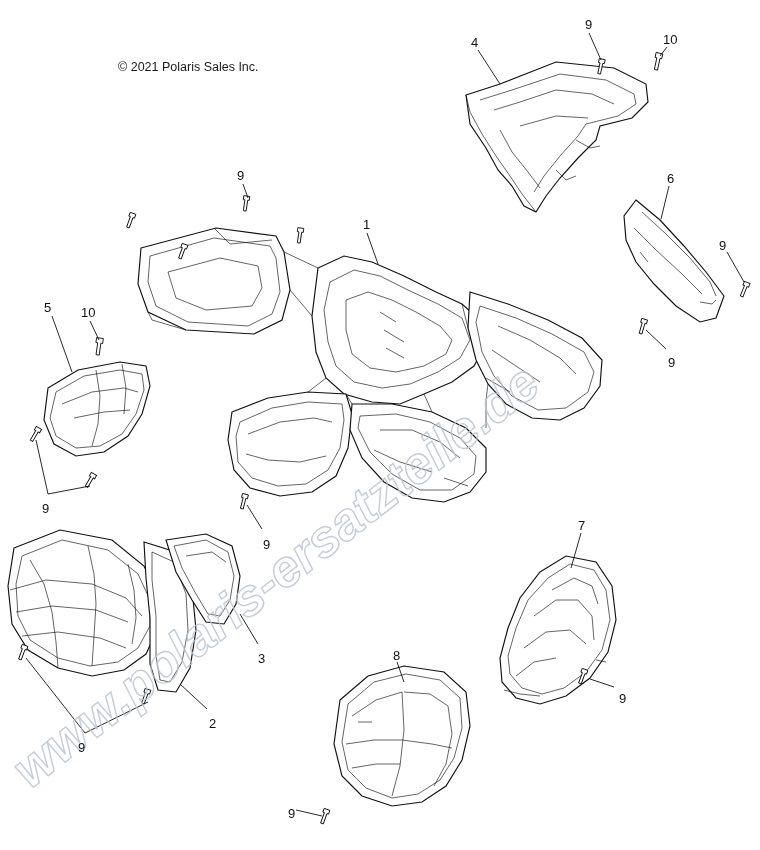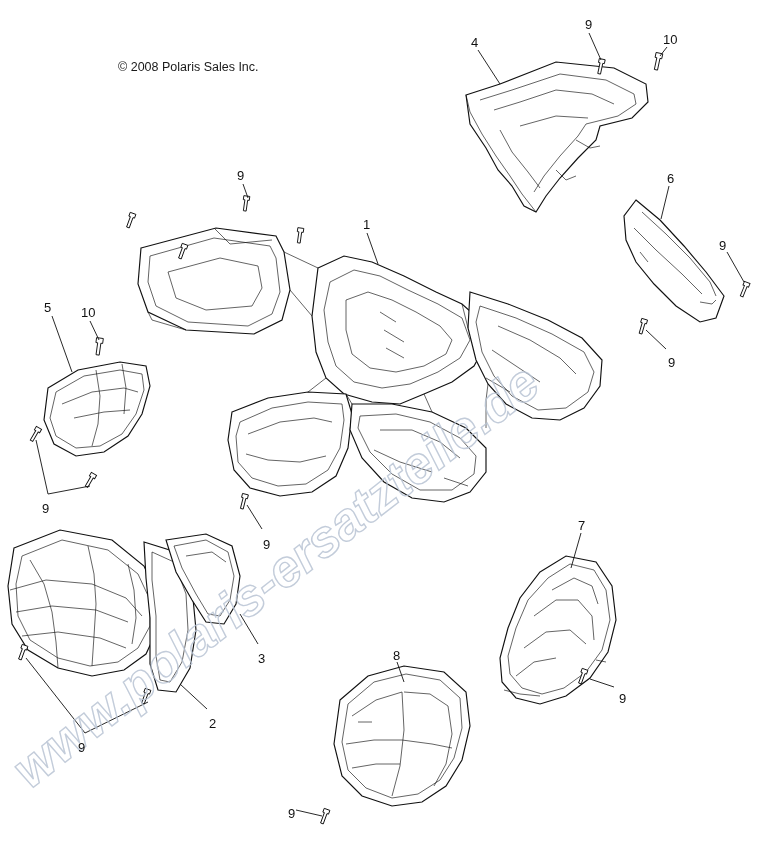--- a/index.html
+++ b/index.html
@@ -269,21 +269,21 @@
       <path class="line" d="M85,733 L148,702"></path>
       <path class="line" d="M85,733 L26,658"></path>
       <path class="line" d="M296,810 L322,816"></path>
     </g>
 
     <g class="watermark">
       <text class="wm-text" x="30" y="790" transform="rotate(-38 30 790)">www.polaris-ersatzteile.de</text>
     </g>
   </svg>
 
-  <div class="copyright">© 2008 Polaris Sales Inc.</div>
+  <div class="copyright">© 2021 Polaris Sales Inc.</div>
 
   <div class="callout" style="left:585px; top:17px;">9</div>
   <div class="callout" style="left:663px; top:32px;">10</div>
   <div class="callout" style="left:471px; top:35px;">4</div>
   <div class="callout" style="left:667px; top:171px;">6</div>
   <div class="callout" style="left:719px; top:238px;">9</div>
   <div class="callout" style="left:237px; top:168px;">9</div>
   <div class="callout" style="left:363px; top:217px;">1</div>
   <div class="callout" style="left:44px;  top:300px;">5</div>
   <div class="callout" style="left:81px;  top:305px;">10</div>

